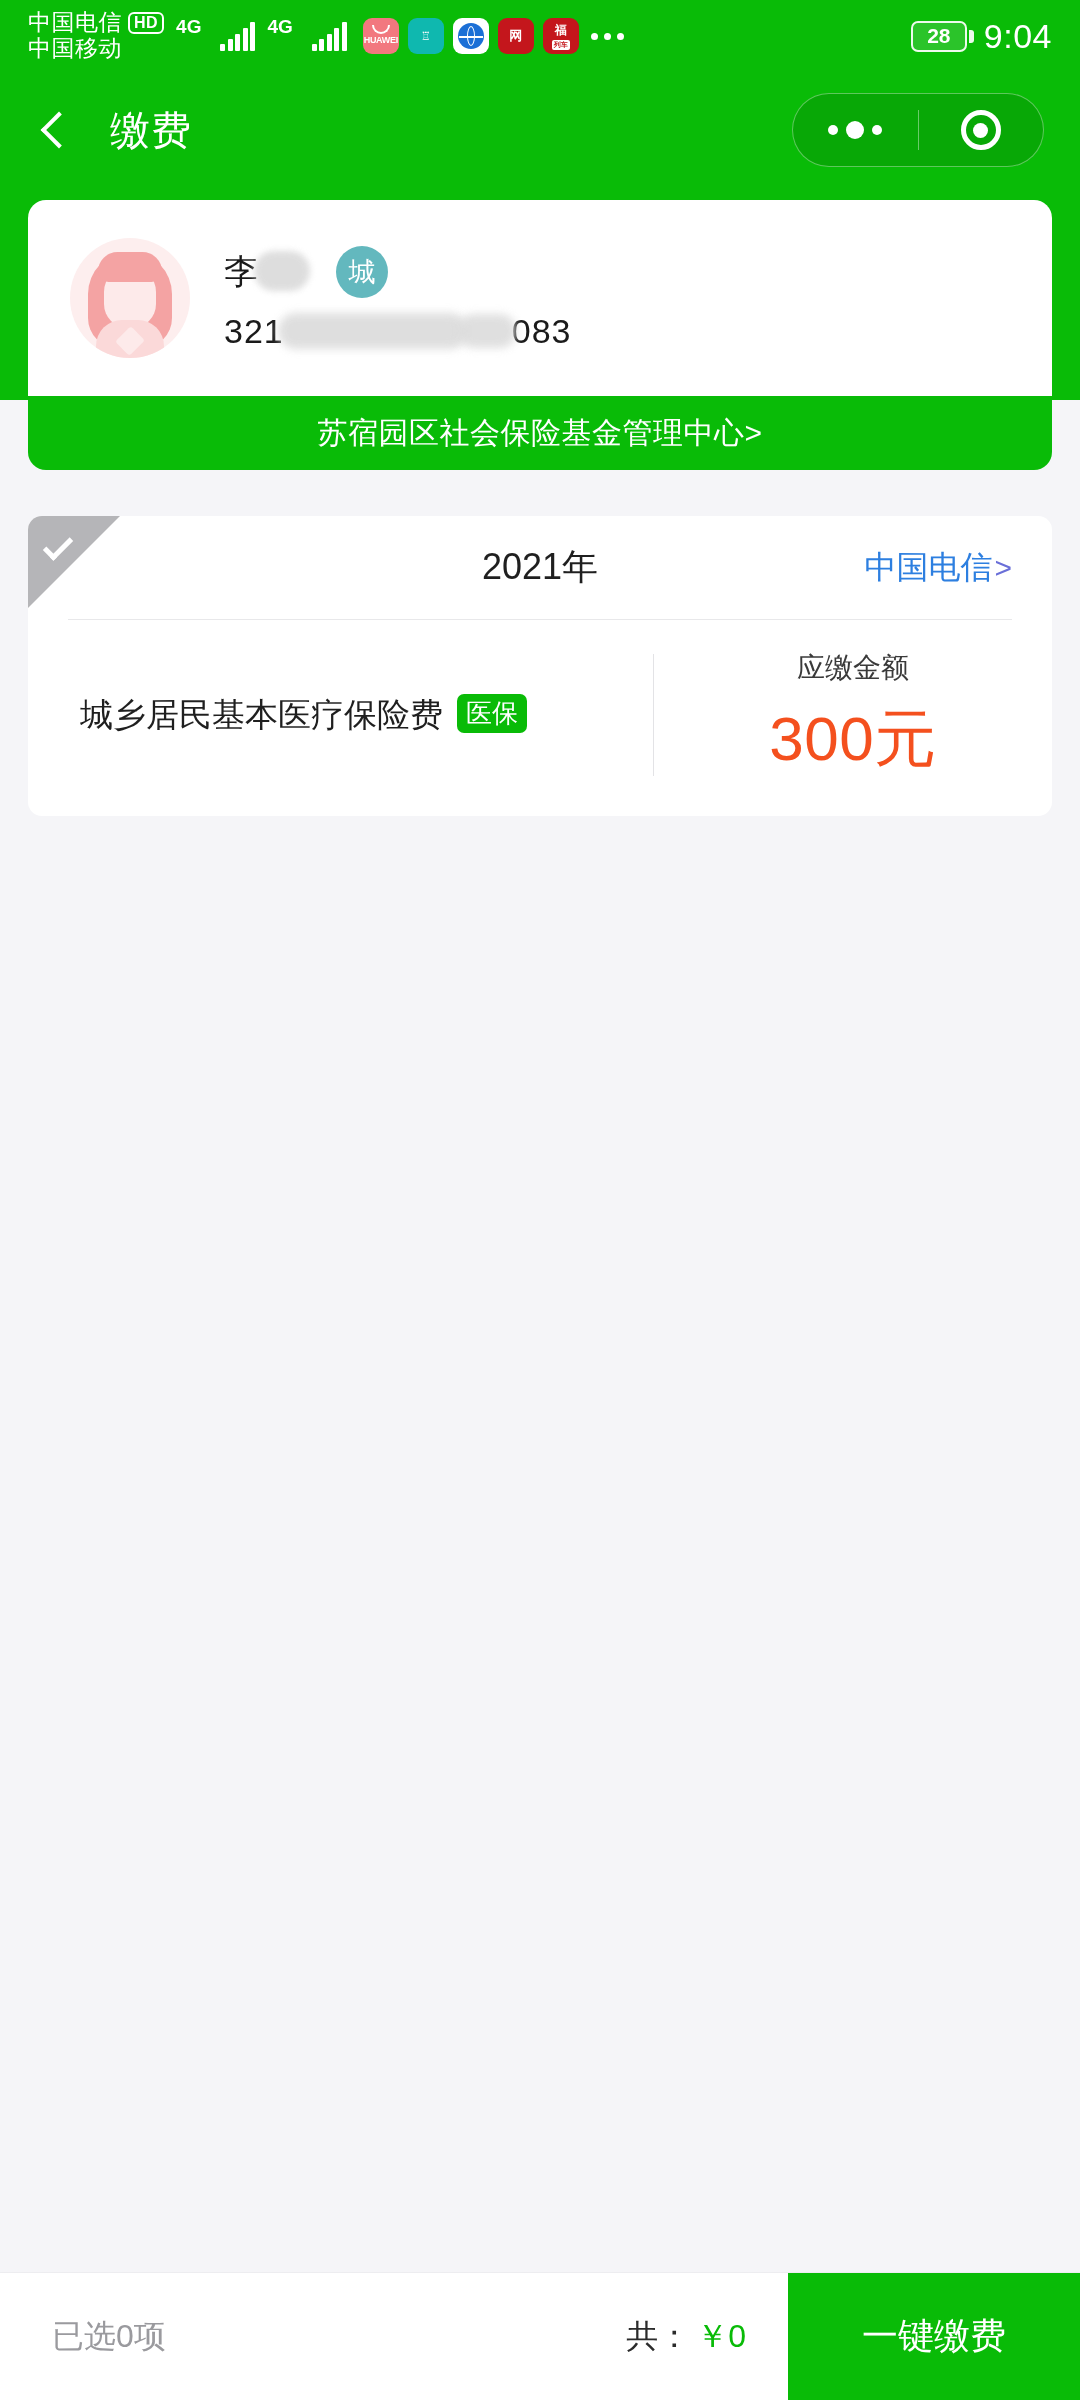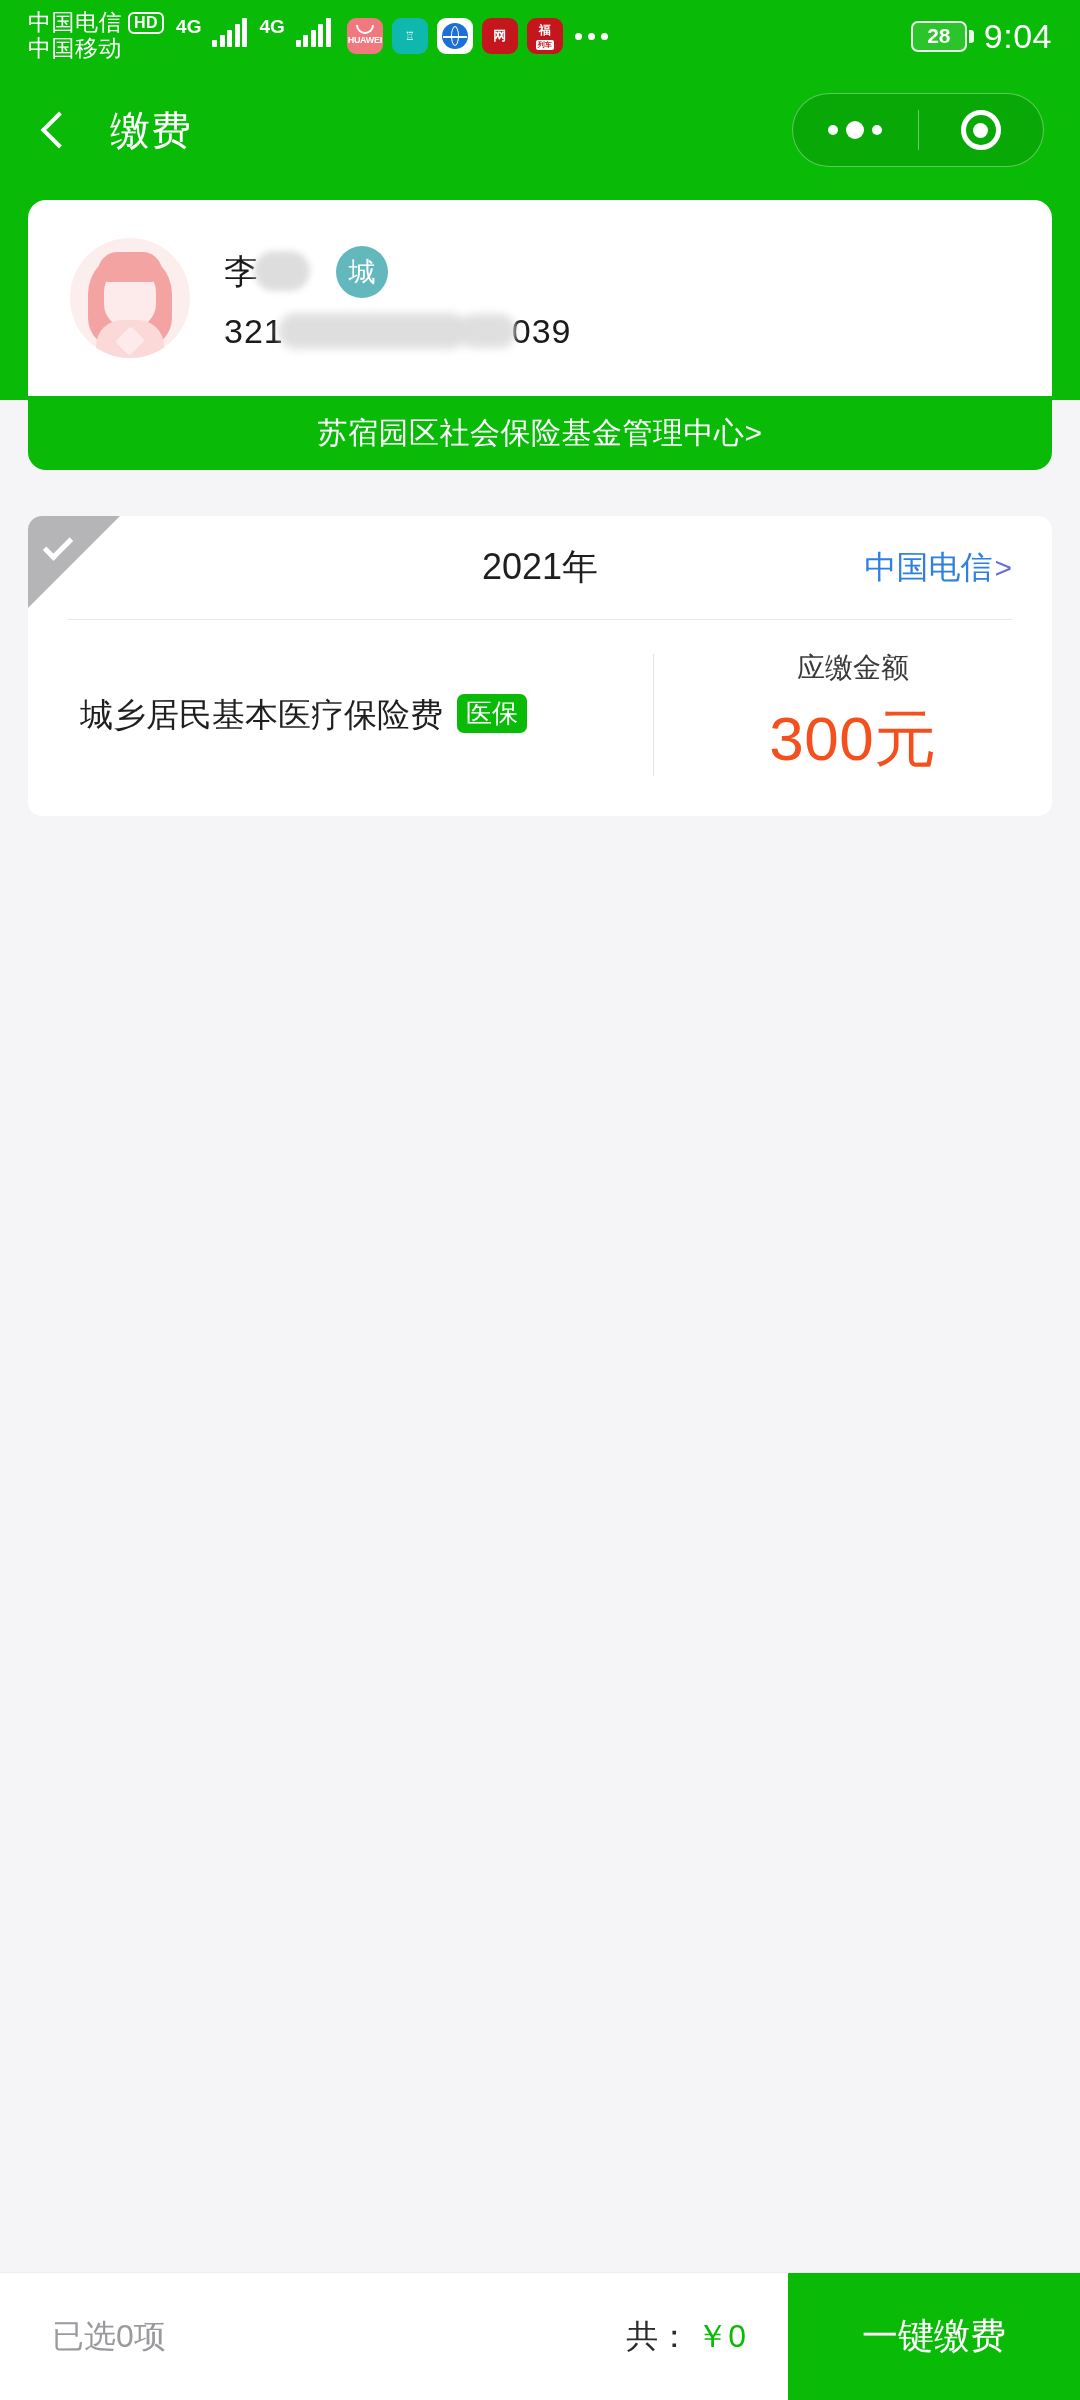--- a/index.html
+++ b/index.html
@@ -24,21 +24,21 @@
   }
   .carriers {
     display:flex; flex-direction:column; justify-content:center;
     line-height:1.12; font-size:23px; letter-spacing:.5px;
   }
   .carrier-row { display:flex; align-items:center; gap:6px; white-space:nowrap; }
   .hd-box {
     border:2px solid #fff; border-radius:6px; font-size:16px;
     font-weight:bold; padding:0px 4px; line-height:1.15;
   }
-  .sig { display:flex; align-items:flex-start; gap:11px; margin-left:12px; }
+  .sig { display:flex; align-items:center; gap:19px; margin-left:12px; }
   .sig-label { font-size:19px; font-weight:bold; line-height:1; margin-bottom:19px; }
   .bars { display:flex; align-items:flex-end; gap:2.5px; height:30px; }
   .bars i { display:block; width:5px; background:#fff; border-radius:1px; }
   .bars i:nth-child(1){height:7px}  .bars i:nth-child(2){height:12px}
   .bars i:nth-child(3){height:17px} .bars i:nth-child(4){height:23px}
   .bars i:nth-child(5){height:29px}
 
   .notif-icons { display:flex; align-items:center; gap:9px; margin-left:16px; }
   .nicon { width:36px; height:36px; border-radius:9px; display:flex;
            align-items:center; justify-content:center; font-size:11px;
@@ -327,21 +327,21 @@
     </div>
     <div class="user-info">
       <div class="name-row">
         <div class="uname"><span>李</span><span class="redact-name"></span></div>
         <div class="tag-cheng">城</div>
       </div>
       <div class="idno">
         <span>321</span>
         <span class="redact-id"></span>
         <span class="redact-id2"></span>
-        <span>039</span>
+        <span>083</span>
       </div>
     </div>
   </div>
 
   <div class="org-bar">
     <span>苏宿园区社会保险基金管理中心</span>
       <span>&gt;</span>
   </div>
 
   <div class="pay-card">

